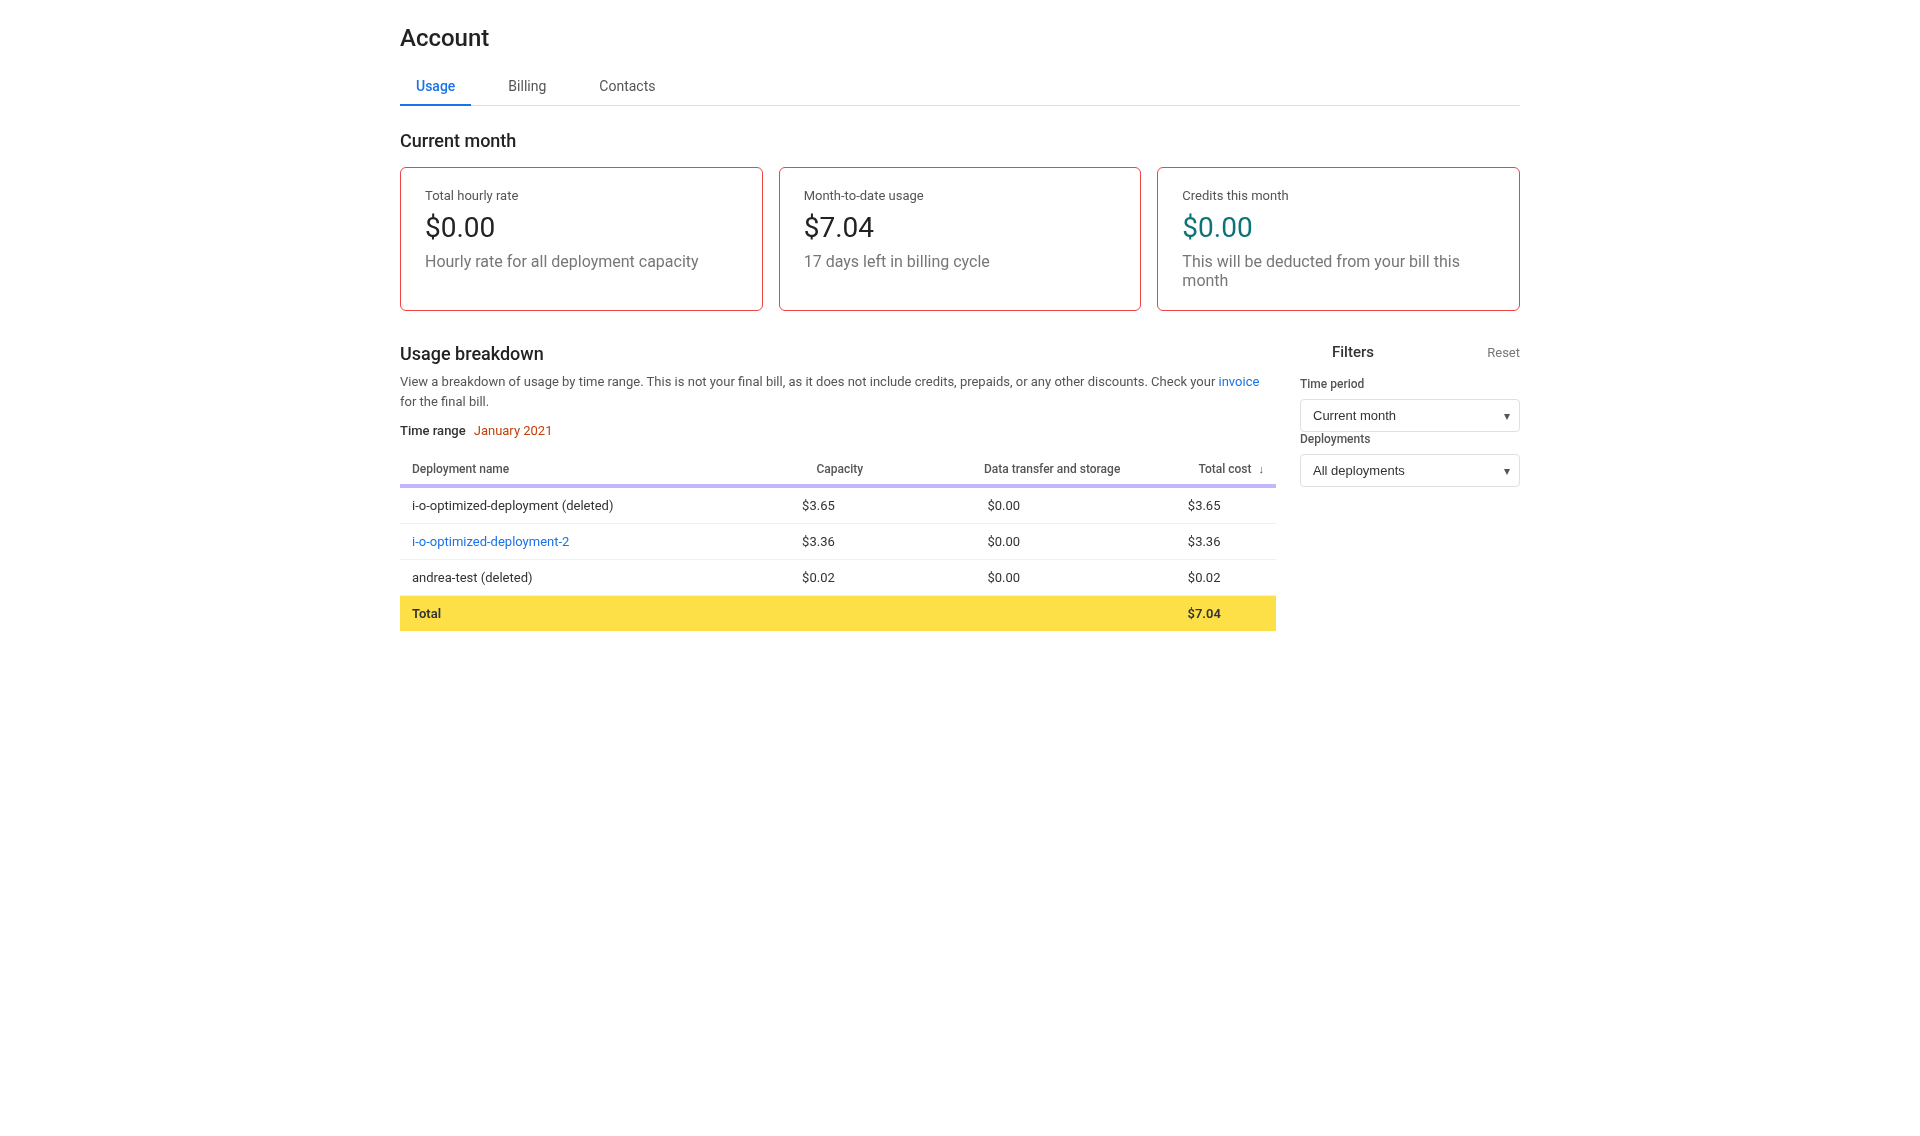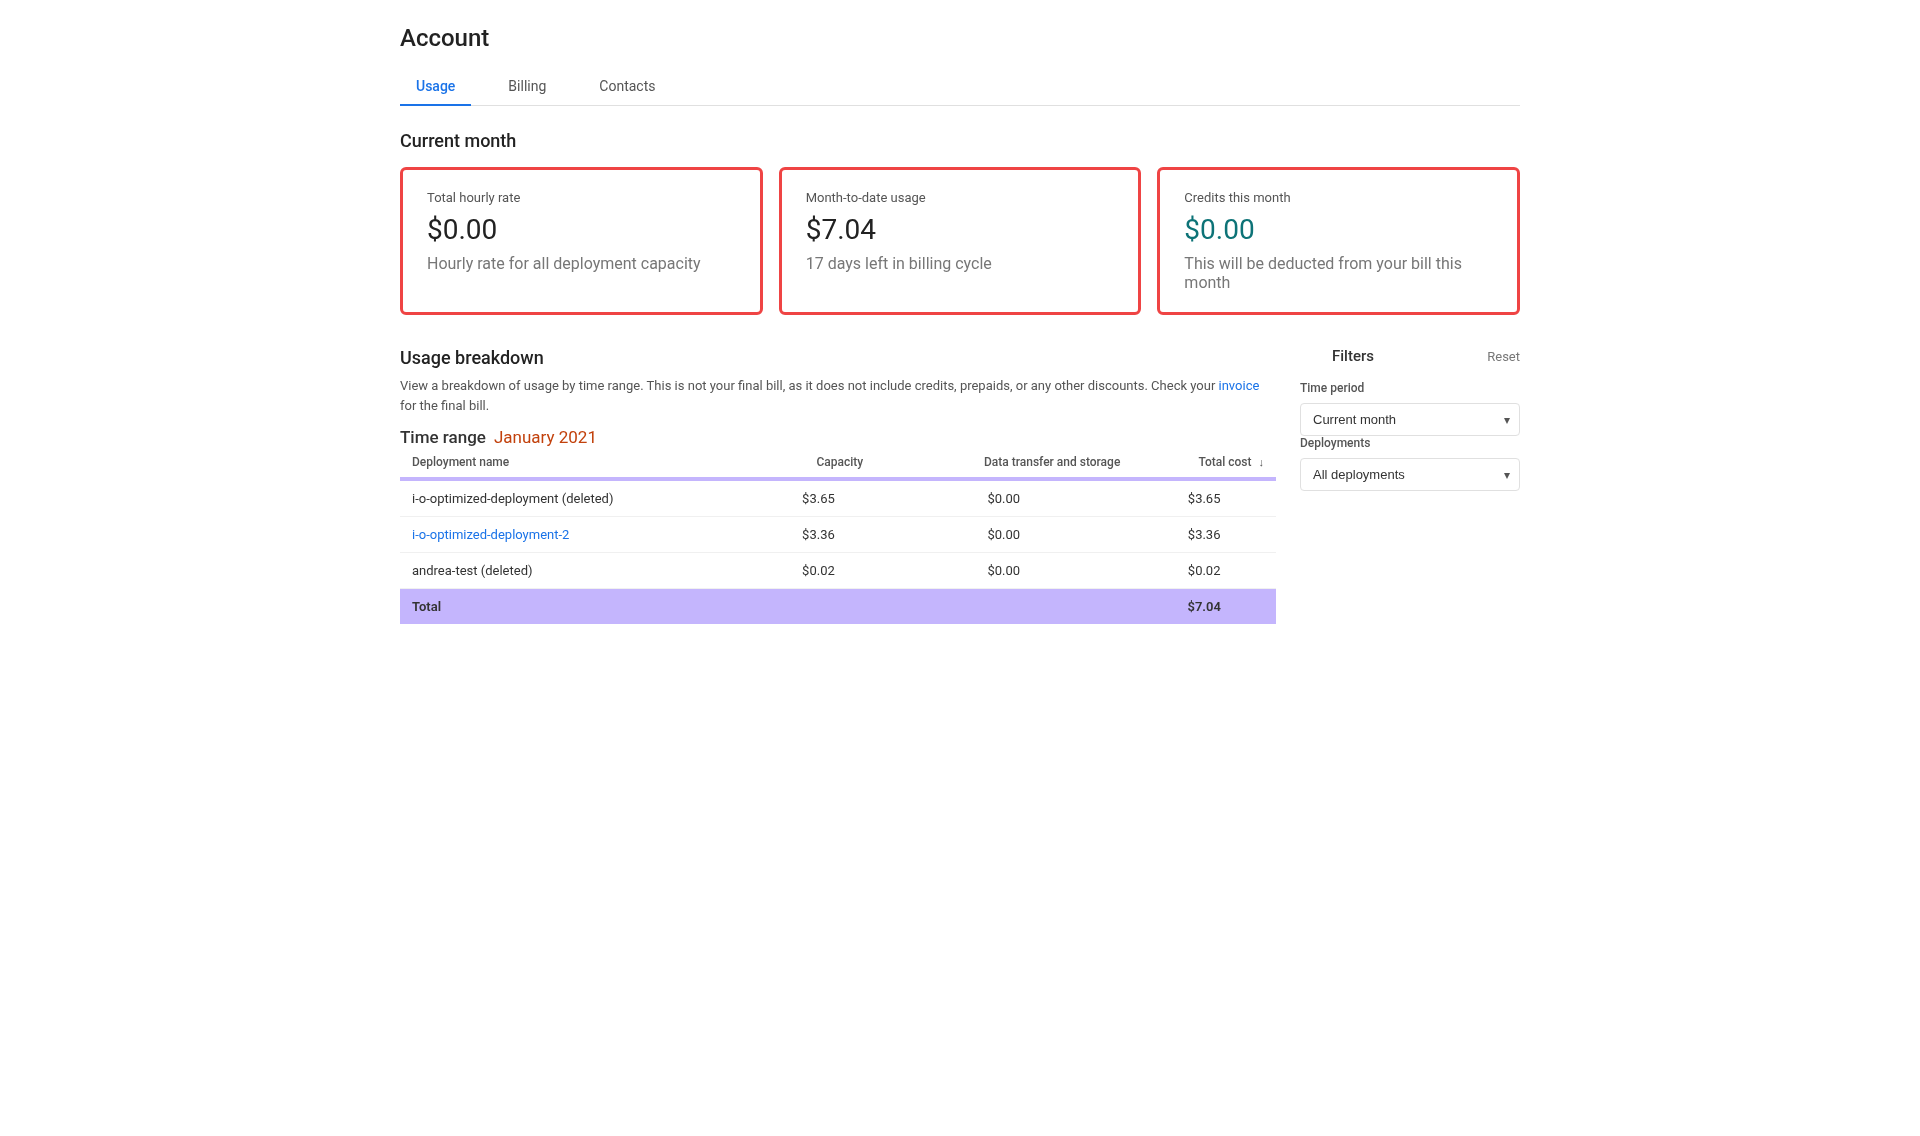--- a/index.html
+++ b/index.html
@@ -9,46 +9,46 @@
 
     .page-title { font-size: 24px; font-weight: 500; color: #222; margin-bottom: 16px; }
 
     .tabs { display: flex; border-bottom: 1px solid #e0e0e0; margin-bottom: 24px; gap: 21px; }
     .tab { padding: 10px 16px; cursor: pointer; font-size: 14px; color: #555; border-bottom: 2px solid transparent; margin-bottom: -1px; text-decoration: none; }
     .tab.active { color: #1a73e8; border-bottom: 2px solid #1a73e8; font-weight: 500; }
 
     .section-title { font-size: 18px; font-weight: 500; color: #222; margin-bottom: 16px; }
 
     .cards-row { display: flex; gap: 16px; margin-bottom: 32px; }
-    .card { flex: 1; border: 3px solid #ef4444; border-radius: 6px; padding: 20px 24px; background: #fff; }
+    .card { flex: 1; border: 1px solid #ef4444; border-radius: 6px; padding: 20px 24px; background: #fff; }
     .card-label { font-size: 13px; color: #555; margin-bottom: 8px; }
     .card-value { font-size: 28px; font-weight: 400; color: #222; margin-bottom: 8px; }
     .card-value.teal { color: #0d7377; }
     .card-sub { font-size: 16px; color: #777; }
 
     .breakdown-container { display: flex; gap: 24px; }
     .breakdown-main { flex: 1; }
 
     .breakdown-title { font-size: 18px; font-weight: 500; color: #222; margin-bottom: 8px; }
     .breakdown-desc { font-size: 13px; color: #555; margin-bottom: 12px; line-height: 1.5; }
     .breakdown-desc a { color: #1a73e8; text-decoration: none; }
 
-    .time-range-row { display: flex; align-items: center; gap: 8px; font-size: 17px; }
+    .time-range-row { display: flex; align-items: center; gap: 8px; margin-bottom: 16px; font-size: 13px; }
     .time-range-label { font-weight: 500; color: #333; }
     .time-range-value { color: #c2410c; }
 
     table { width: 100%; border-collapse: collapse; font-size: 13px; }
     thead tr { border-bottom: 4px solid #c4b5fd; }
     th { text-align: left; padding: 8px 12px; font-weight: 500; color: #555; font-size: 12px; }
     th.right { text-align: right; }
     th.sortable { cursor: pointer; }
     td { padding: 10px 12px; color: #333; border-bottom: 1px solid #f0f0f0; }
     td.right { text-align: center; }
     td a { color: #1a73e8; text-decoration: none; }
-    tr.total-row td { font-weight: 600; border-top: 1px solid #e0e0e0; border-bottom: none; background: #c4b5fd; }
+    tr.total-row td { font-weight: 600; border-top: 1px solid #e0e0e0; border-bottom: none; background: #fde047; }
 
     
     .filters-sidebar { width: 220px; flex-shrink: 0; }
     .filters-header { display: flex; align-items: center; justify-content: space-between; margin-bottom: 16px; margin-left: 32px; }
     .filters-title { font-size: 15px; font-weight: 500; color: #333; }
     .reset-link { font-size: 13px; color: #777; cursor: pointer; }
 
     .filter-group { }
     .filter-group-label { font-size: 12px; font-weight: 500; color: #555; margin-bottom: 8px; }
 

